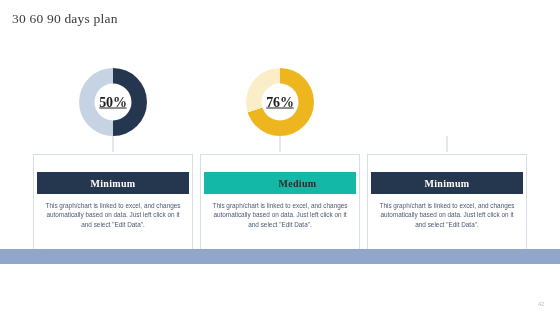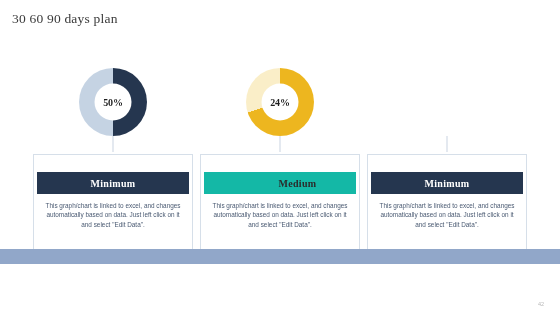--- a/index.html
+++ b/index.html
@@ -74,24 +74,25 @@
     transform: translate(-50%, -50%);
     width: 37px;
     height: 37px;
     border-radius: 50%;
     background: #ffffff;
     display: flex;
     align-items: center;
     justify-content: center;
   }
   .donut-label {
-    font-size: 10px;
+    font-size: 14px;
     font-weight: bold;
     color: #1f1f1f;
     letter-spacing: -0.2px;
+    text-decoration: underline;
   }
 
   
   .connector {
     position: absolute;
     left: 50%;
     top: 74px;
     transform: translateX(-50%);
     width: 1px;
     height: 16px;
@@ -187,21 +188,21 @@
       <div class="chip navy">
         <span class="chip-text">Minimum</span>
       </div>
       <div class="body-text">This graph/chart is linked to excel, and changes automatically based on data. Just left click on it and select "Edit Data".</div>
     </div>
 
     <div class="column">
       <div class="donut-wrap">
         <div class="donut" id="donut-1" style="background: conic-gradient(rgb(237, 182, 31) 0deg, rgb(237, 182, 31) 252deg, rgb(250, 238, 200) 252deg, rgb(250, 238, 200) 360deg);"></div>
         <div class="donut-hole">
-          <span class="donut-label">24%</span>
+          <span class="donut-label">76%</span>
         </div>
       </div>
       <div class="connector"></div>
       <div class="card-frame" style="border-color: rgb(214, 223, 233);"></div>
       <div class="chip gold">
         <span class="chip-text">Medium</span>
       </div>
       <div class="body-text">This graph/chart is linked to excel, and changes automatically based on data. Just left click on it and select "Edit Data".</div>
     </div>
 

